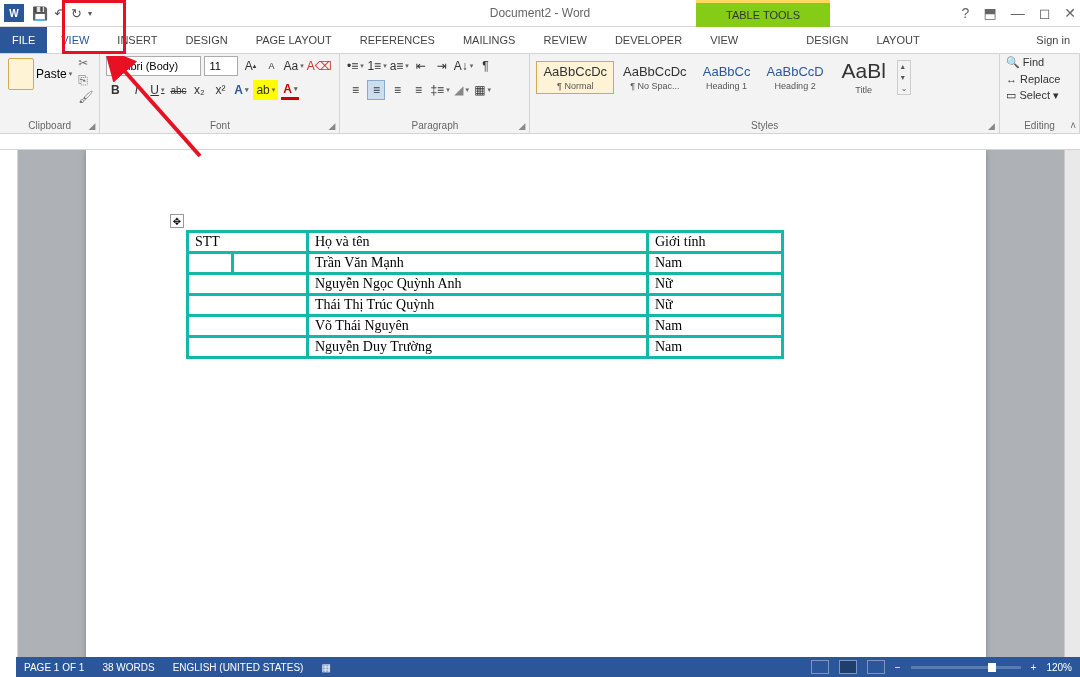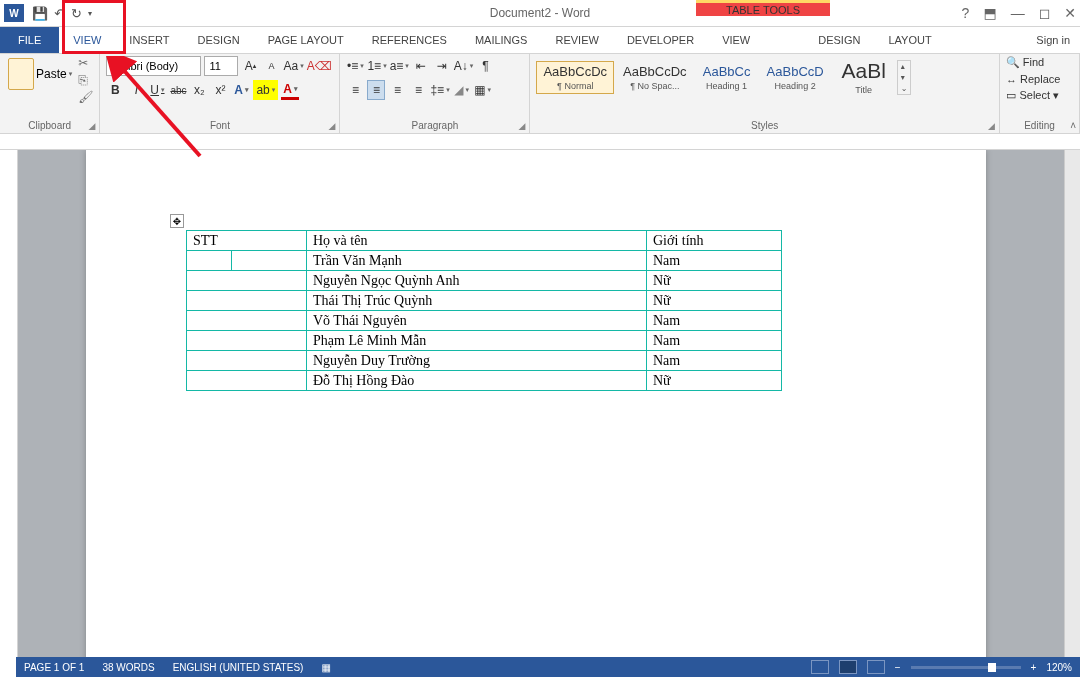--- a/index.html
+++ b/index.html
@@ -4,28 +4,28 @@
 <style>
 * { margin: 0; padding: 0; box-sizing: border-box; }
 body { font-family: "Segoe UI", Tahoma, sans-serif; font-size: 12px; background: #fff; overflow: hidden; width: 1080px; height: 677px; position: relative; }
 
 
 .titlebar { height: 27px; background: #fff; display: flex; align-items: center; border-bottom: 1px solid #d4d4d4; position: relative; }
 .titlebar .app-icon { width: 20px; height: 18px; background: #2b579a; color: #fff; font-size: 10px; font-weight: bold; display: flex; align-items: center; justify-content: center; margin-left: 4px; }
 .titlebar .qat { display: flex; gap: 6px; margin-left: 8px; align-items: center; }
 .titlebar .qat span { cursor: pointer; font-size: 13px; color: #555; }
 .titlebar .doc-title { position: absolute; left: 50%; transform: translateX(-50%); color: #666; font-size: 12px; }
-.titlebar .table-tools { position: absolute; right: 250px; background: #ef4444; color: #333; padding: 3px 30px; font-size: 11px; top: 0; height: 16px; display: flex; align-items: center; border-top: 3px solid #ffd965; }
+.titlebar .table-tools { position: absolute; right: 250px; background: #84cc16; color: #333; padding: 3px 30px; font-size: 11px; top: 0; height: 27px; display: flex; align-items: center; border-top: 3px solid #ffd965; }
 .titlebar .win-controls { position: absolute; right: 4px; display: flex; gap: 14px; color: #666; font-size: 14px; }
 .titlebar .win-controls span { cursor: pointer; }
 
 
 .ribbon-tabs { height: 27px; background: #fff; display: flex; align-items: stretch; border-bottom: 1px solid #d4d4d4; position: relative; }
 .ribbon-tab { padding: 0 14px; display: flex; align-items: center; font-size: 11px; color: #444; cursor: pointer; }
-.ribbon-tab.file { background: #2b579a; color: #fff; padding: 0 18px; }
+.ribbon-tab.file { background: #2b579a; color: #fff; padding: 0 12px; }
 .ribbon-tab.active { color: #2b579a; }
 .home-highlight { position: absolute; left: 62px; top: -27px; width: 64px; height: 54px; border: 3px solid #e81123; pointer-events: none; z-index: 10; }
 .signin { position: absolute; right: 10px; font-size: 11px; color: #444; display: flex; align-items: center; height: 100%; }
 
 
 .ribbon { height: 80px; background: #f3f3f3; border-bottom: 1px solid #d4d4d4; display: flex; position: relative; }
 .ribbon-group { border-right: 1px solid #d4d4d4; padding: 2px 6px 0; display: flex; flex-direction: column; justify-content: space-between; }
 .ribbon-group .label { text-align: center; font-size: 10px; color: #666; padding-bottom: 2px; position: relative; }
 .ribbon-group .label .launcher { position: absolute; right: -2px; bottom: 2px; font-size: 9px; color: #888; }
 .group-body { display: flex; gap: 4px; align-items: flex-start; }
@@ -63,21 +63,21 @@
 
 .ruler-h { height:16px; background:#fff; border-bottom:1px solid #d4d4d4; }
 
 
 .doc-area { position:absolute; top:150px; left:0; right:0; bottom:20px; background:#aeb2b7; overflow:hidden; display:flex; }
 .ruler-v { width:18px; background:#fff; border-right:1px solid #d4d4d4; }
 .page-wrap { flex:1; position:relative; overflow:auto; }
 .page { position:absolute; left:68px; top:0; width:900px; min-height:1100px; background:#fff; box-shadow:0 0 6px rgba(0,0,0,.25); padding:80px 100px; }
 .table-handle { position:absolute; left:-16px; top:-16px; width:14px; height:14px; border:1px solid #999; background:#fff; font-size:10px; display:flex; align-items:center; justify-content:center; cursor:move; }
 .content-table { border-collapse:collapse; font-family:"Times New Roman", serif; font-size:14px; position:relative; }
-.content-table td { border:1px solid #14b8a6; padding:1px 6px; height:20px; vertical-align:middle; }
+.content-table td { border:3px solid #14b8a6; padding:1px 6px; height:20px; vertical-align:middle; }
 .col-stt { width:120px; }
 .col-name { width:340px; }
 .col-gender { width:135px; }
 
 .split-cell { width:45px; border-right:1px solid #000; }
 
 
 .arrow { position:absolute; left:100px; top:56px; z-index:20; pointer-events:none; }
 
 
@@ -285,32 +285,22 @@
                 <td>Thái Thị Trúc Quỳnh</td>
                 <td>Nữ</td>
               </tr>
           <tr>
                 <td colspan="2"></td>
                 <td>Võ  Thái Nguyên</td>
                 <td>Nam</td>
               </tr>
           <tr>
                 <td colspan="2"></td>
-                <td>Phạm Lê Minh Mẫn</td>
-                <td>Nam</td>
-              </tr>
-          <tr>
-                <td colspan="2"></td>
                 <td>Nguyễn Duy Trường</td>
                 <td>Nam</td>
-              </tr>
-          <tr>
-                <td colspan="2"></td>
-                <td>Đỗ Thị Hồng Đào</td>
-                <td>Nữ</td>
               </tr>
         </tbody>
           </table>
       </div>
     </div>
   </div>
 </div>
 <div class="scrollbar-v"></div>
 
 <div class="statusbar">

